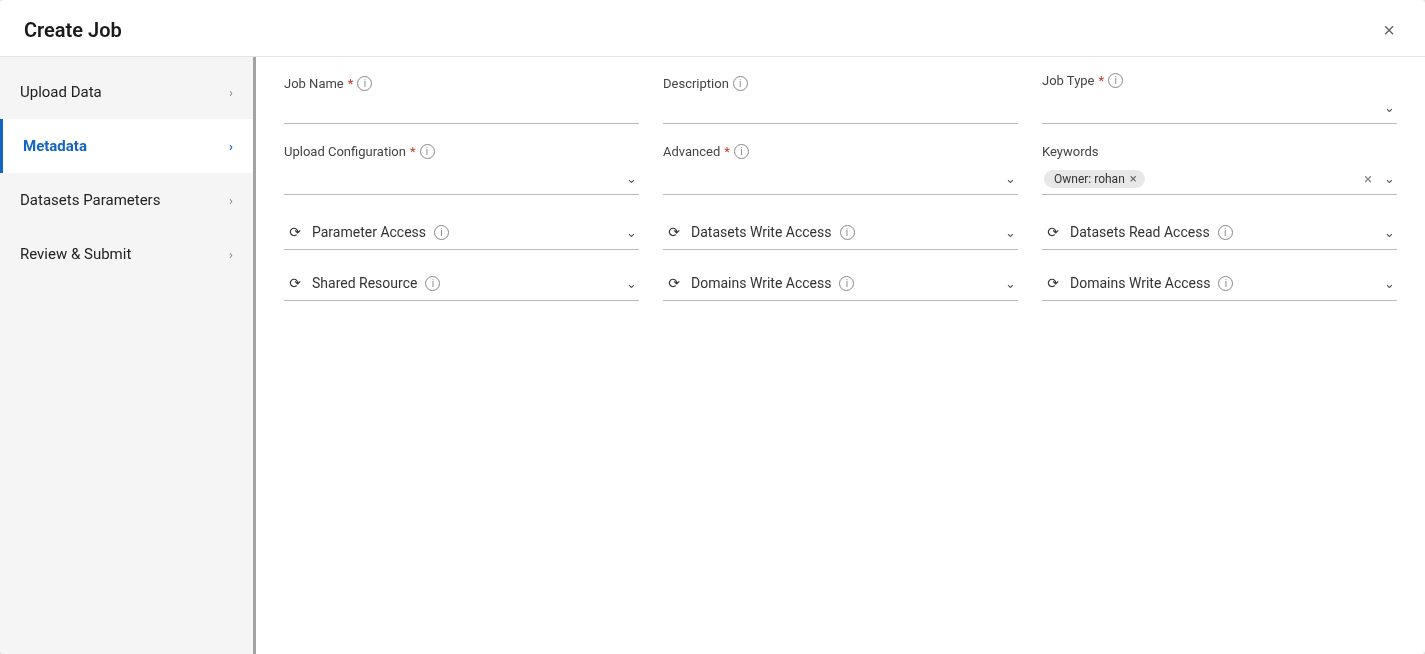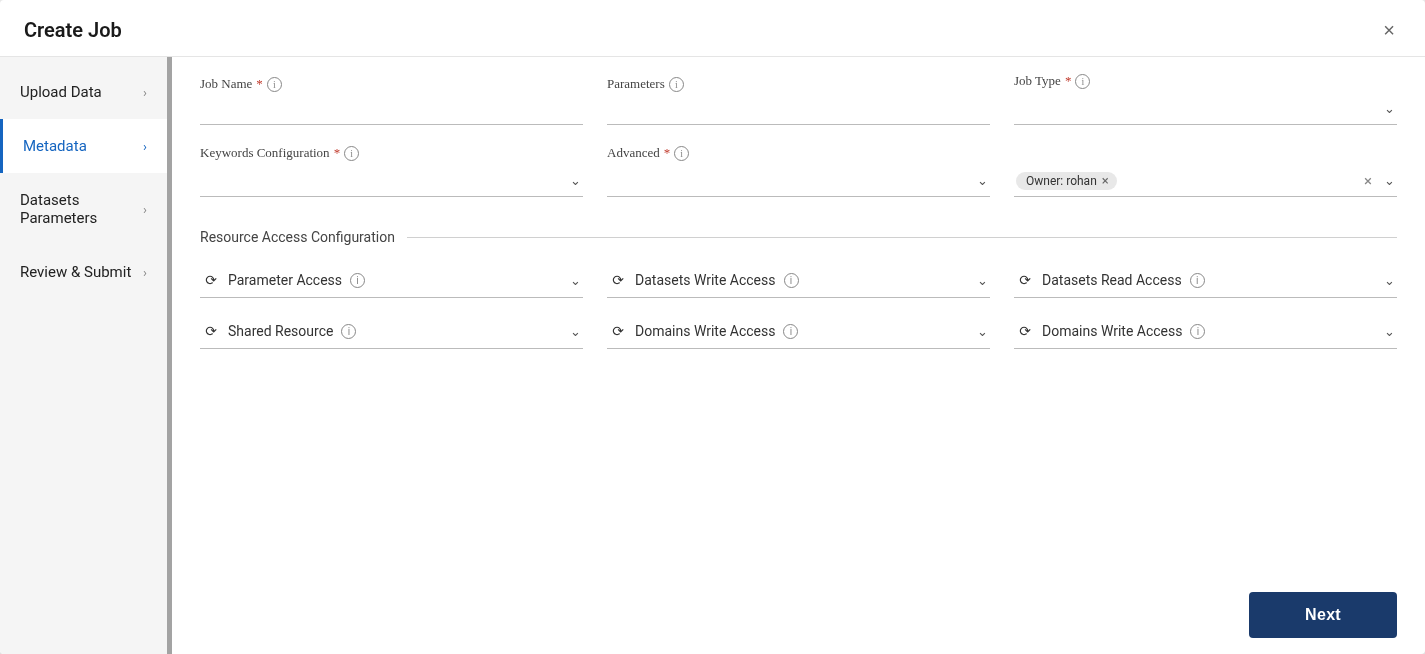--- a/index.html
+++ b/index.html
@@ -42,38 +42,38 @@
       color: #666;
       line-height: 1;
       padding: 2px 6px;
     }
     .modal-body {
       display: flex;
       flex: 1;
       overflow: hidden;
     }
     .sidebar {
-      width: 172px;
+      width: 256px;
       background: #f5f5f5;
-      border-right: 5px solid #a3a3a3;
+      border-right: 3px solid #a3a3a3;
       padding: 8px 0;
       flex-shrink: 0;
     }
     .sidebar-item {
       display: flex;
       align-items: center;
       justify-content: space-between;
       padding: 18px 20px;
       cursor: pointer;
       font-size: 15px;
       color: #222;
     }
     .sidebar-item.active {
       color: #1565c0;
-      font-weight: 400;
+      font-weight: 700;
       background: #fff;
       border-left: 3px solid #1565c0;
     }
     .sidebar-item .chevron {
       font-size: 13px;
       color: #888;
     }
     .sidebar-item.active .chevron {
       color: #1565c0;
     }
@@ -101,21 +101,20 @@
       flex-direction: column;
       flex: 1;
     }
     .form-label {
       font-size: 13px;
       color: #444;
       margin-bottom: 4px;
       display: flex;
       align-items: center;
       gap: 4px;
-      font-family: Liberation Serif, serif;
     }
     .required-star { color: #c0392b; }
     .info-icon {
       display: inline-flex;
       align-items: center;
       justify-content: center;
       width: 15px;
       height: 15px;
       border: 1.5px solid #888;
       border-radius: 50%;
@@ -288,77 +287,76 @@
         <div class="form-field">
           <div class="form-label">
             <span>Job Name</span>
             <span class="required-star">*</span>
             <span class="info-icon" title="Info">i</span>
           </div>
           <input class="form-input" type="text" style="">
         </div>
         <div class="form-field">
           <div class="form-label">
-            <span>Parameters</span>
+            <span>Description</span>
             <span class="info-icon" title="Info">i</span>
           </div>
           <input class="form-input" type="text" style="">
         </div>
         <div class="form-field">
           <div class="form-label">
             <span>Job Type</span>
             <span class="required-star">*</span>
             <span class="info-icon" title="Info">i</span>
           </div>
           <div class="form-select">
             <span></span>
             <span class="select-chevron">⌄</span>
           </div>
         </div>
       </div>
 
       <div class="form-row">
         <div class="form-field">
           <div class="form-label">
-            <span>Keywords Configuration</span>
+            <span>Upload Configuration</span>
             <span class="required-star">*</span>
             <span class="info-icon" title="Info">i</span>
           </div>
           <div class="form-select">
             <span></span>
             <span class="select-chevron">⌄</span>
           </div>
         </div>
         <div class="form-field">
           <div class="form-label">
             <span>Advanced</span>
             <span class="required-star">*</span>
             <span class="info-icon" title="Info">i</span>
           </div>
           <div class="form-select">
             <span></span>
             <span class="select-chevron">⌄</span>
           </div>
         </div>
         <div class="form-field">
+          <div class="form-label">
+            <span>Keywords</span>
+          </div>
           <div class="keywords-field">
             <span class="keyword-tag">
               <span>Owner: rohan</span>
               <span class="tag-remove">×</span>
             </span>
             <span class="keywords-clear">×</span>
             <span class="keywords-chevron">⌄</span>
           </div>
         </div>
       </div>
 
-      <div class="section-divider">
-        <span class="section-divider-label">Resource Access Configuration</span>
-        <div class="section-divider-line"></div>
-      </div>
 
       <div class="resource-grid">
 
         <div class="resource-field">
           <div class="resource-field-left">
             <span class="sync-icon">⟳</span>
             <span>Parameter Access</span>
             <span class="info-icon" title="Info">i</span>
           </div>
           <span class="select-chevron">⌄</span>
@@ -403,18 +401,15 @@
         <div class="resource-field">
           <div class="resource-field-left">
             <span class="sync-icon">⟳</span>
             <span>Domains Write Access</span>
             <span class="info-icon" title="Info">i</span>
           </div>
           <span class="select-chevron">⌄</span>
         </div>
       </div>
 
-      <div class="footer-row">
-        <button class="next-btn">Next</button>
-      </div>
     </div>
   </div>
 </div>
 
 </body></html>

